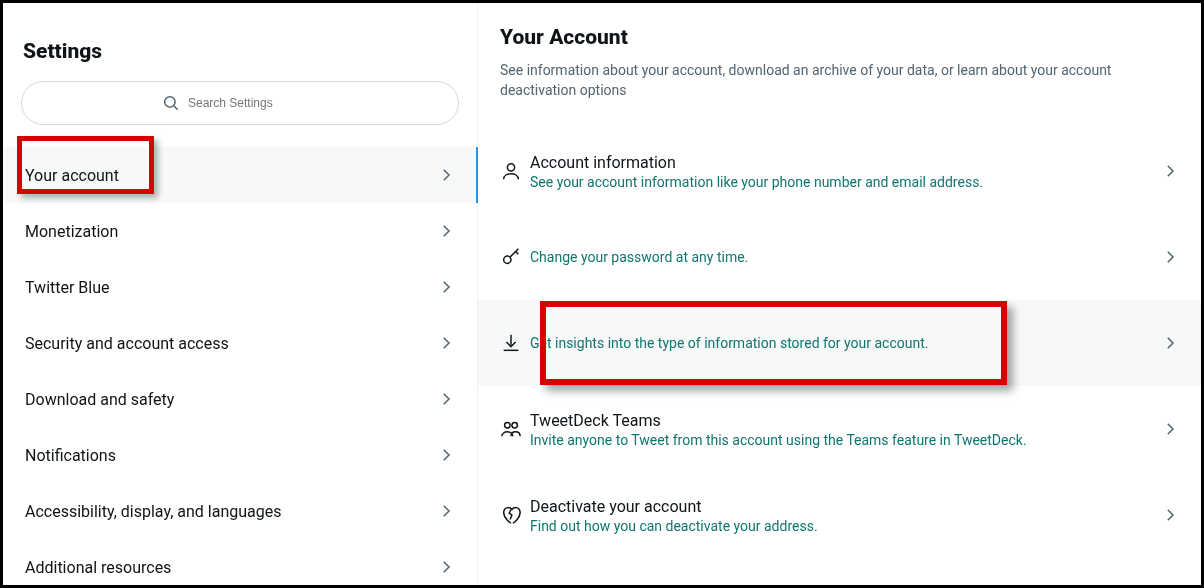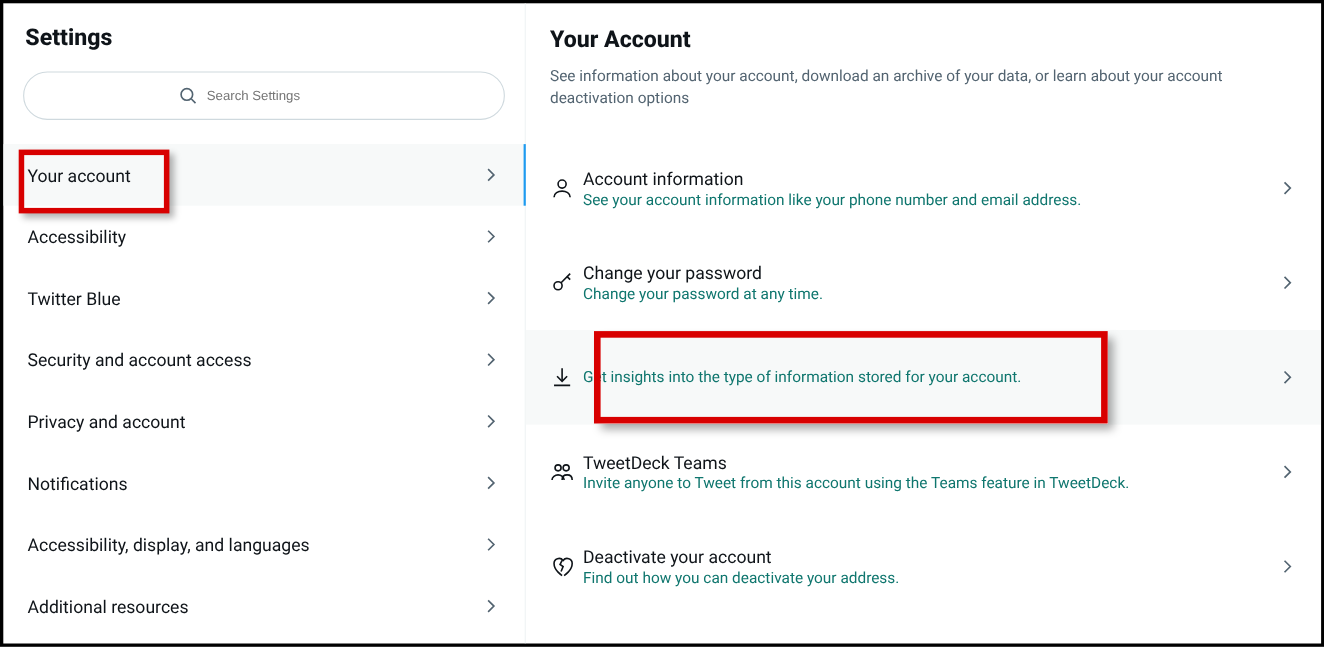--- a/index.html
+++ b/index.html
@@ -1,21 +1,21 @@
 <!DOCTYPE html>
 <html><head>
 <meta charset="utf-8">
 <style>
   * { box-sizing: border-box; margin: 0; padding: 0; }
   html, body { height: 100%; font-family: -apple-system, BlinkMacSystemFont, "Segoe UI", Roboto, Helvetica, Arial, sans-serif; }
   body { width: 1204px; height: 588px; border: 3px solid #000; overflow: hidden; background: #fff; }
   .layout { display: flex; flex-direction: row; width: 100%; height: 100%; }
   
   
-  .sidebar { width: 475px; height: 100%; padding: 20px 0 0 0; border-right: 1px solid #eff3f4; }
+  .sidebar { width: 475px; height: 100%; padding: 36px 0 0 0; border-right: 1px solid #eff3f4; }
   .sidebar h1 { font-size: 21px; font-weight: 800; color: #0f1419; margin: 0 20px 18px 20px; }
   .search-wrap { margin: 0 18px 22px 18px; }
   .search { display: flex; align-items: center; justify-content: center; gap: 8px; border: 1px solid #cfd9de; border-radius: 999px; height: 44px; color: #536471; }
   .search input { border: none; outline: none; font-size: 12px; color: #0f1419; width: 130px; background: transparent; }
   .search-icon { width: 18px; height: 18px; stroke: #536471; fill: none; stroke-width: 2; }
   .nav { list-style: none; }
   .nav-item { display: flex; align-items: center; justify-content: space-between; padding: 0 22px; height: 56px; cursor: pointer; font-size: 16px; color: #0f1419; }
   .nav-item.active { background: #f7f9f9; position: relative; }
   .nav-item.active::after { content:""; position:absolute; right:-1px; top:0; bottom:0; width:2px; background:#1d9bf0; }
   .chevron { width: 18px; height: 18px; stroke: #536471; fill:none; stroke-width:2; }
@@ -52,39 +52,39 @@
       </div>
     </div>
     <ul class="nav">
       <li class="nav-item active">
         <span>Your account</span>
         <svg class="chevron" viewBox="0 0 24 24">
             <polyline points="9 5 16 12 9 19"></polyline>
           </svg>
       </li>
       <li class="nav-item">
-        <span>Accessibility</span>
+        <span>Monetization</span>
         <svg class="chevron" viewBox="0 0 24 24">
             <polyline points="9 5 16 12 9 19"></polyline>
           </svg>
       </li>
       <li class="nav-item">
         <span>Twitter Blue</span>
         <svg class="chevron" viewBox="0 0 24 24">
             <polyline points="9 5 16 12 9 19"></polyline>
           </svg>
       </li>
       <li class="nav-item">
         <span>Security and account access</span>
         <svg class="chevron" viewBox="0 0 24 24">
             <polyline points="9 5 16 12 9 19"></polyline>
           </svg>
       </li>
       <li class="nav-item">
-        <span>Privacy and account</span>
+        <span>Download and safety</span>
         <svg class="chevron" viewBox="0 0 24 24">
             <polyline points="9 5 16 12 9 19"></polyline>
           </svg>
       </li>
       <li class="nav-item">
         <span>Notifications</span>
         <svg class="chevron" viewBox="0 0 24 24">
             <polyline points="9 5 16 12 9 19"></polyline>
           </svg>
       </li>
@@ -126,21 +126,20 @@
 
     <div class="option">
       <span class="opt-icon">
         <svg viewBox="0 0 24 24">
             <circle cx="8" cy="15" r="4"></circle>
             <path d="M11 12L20 3"></path>
             <path d="M17 6l3 3"></path>
           </svg>
       </span>
       <span class="opt-text">
-        <div class="opt-title">Change your password</div>
         <div class="opt-sub">Change your password at any time.</div>
       </span>
       <svg class="chevron" viewBox="0 0 24 24">
           <polyline points="9 5 16 12 9 19"></polyline>
         </svg>
     </div>
 
     <div class="option highlight">
       <span class="opt-icon">
         <svg viewBox="0 0 24 24">

